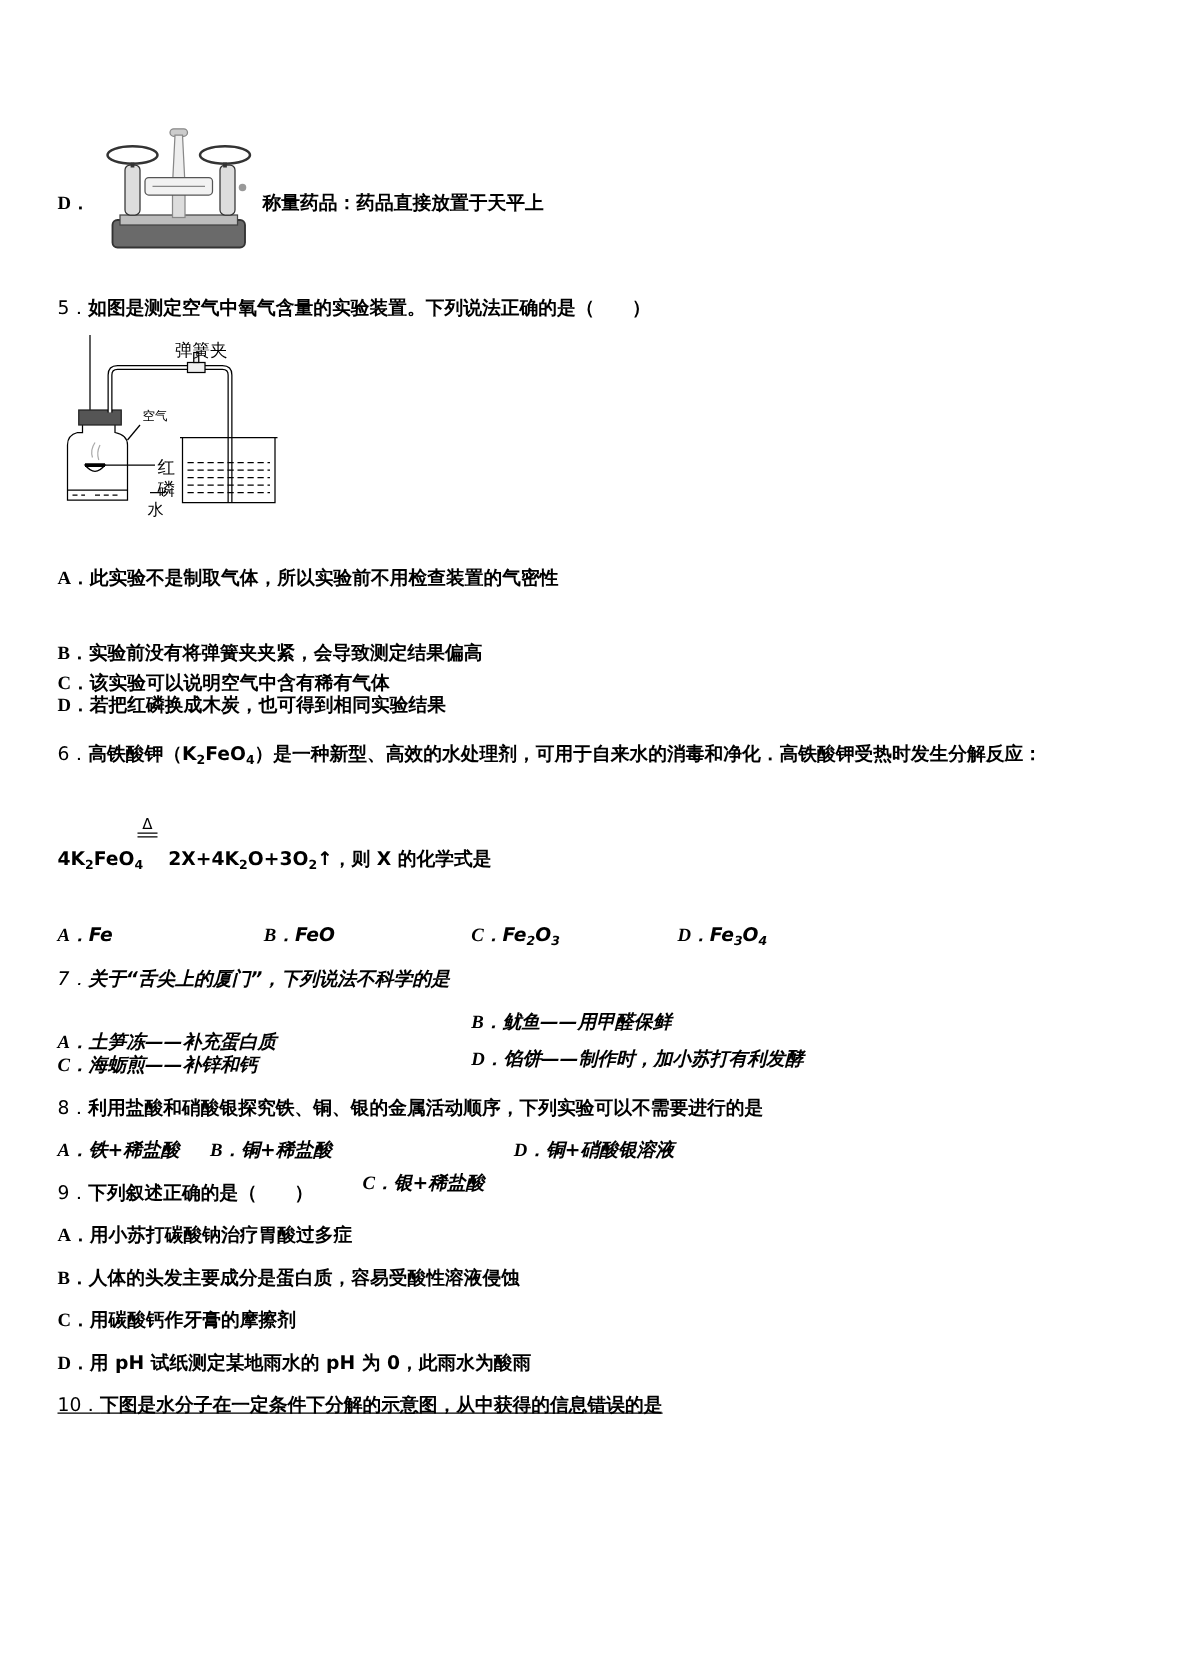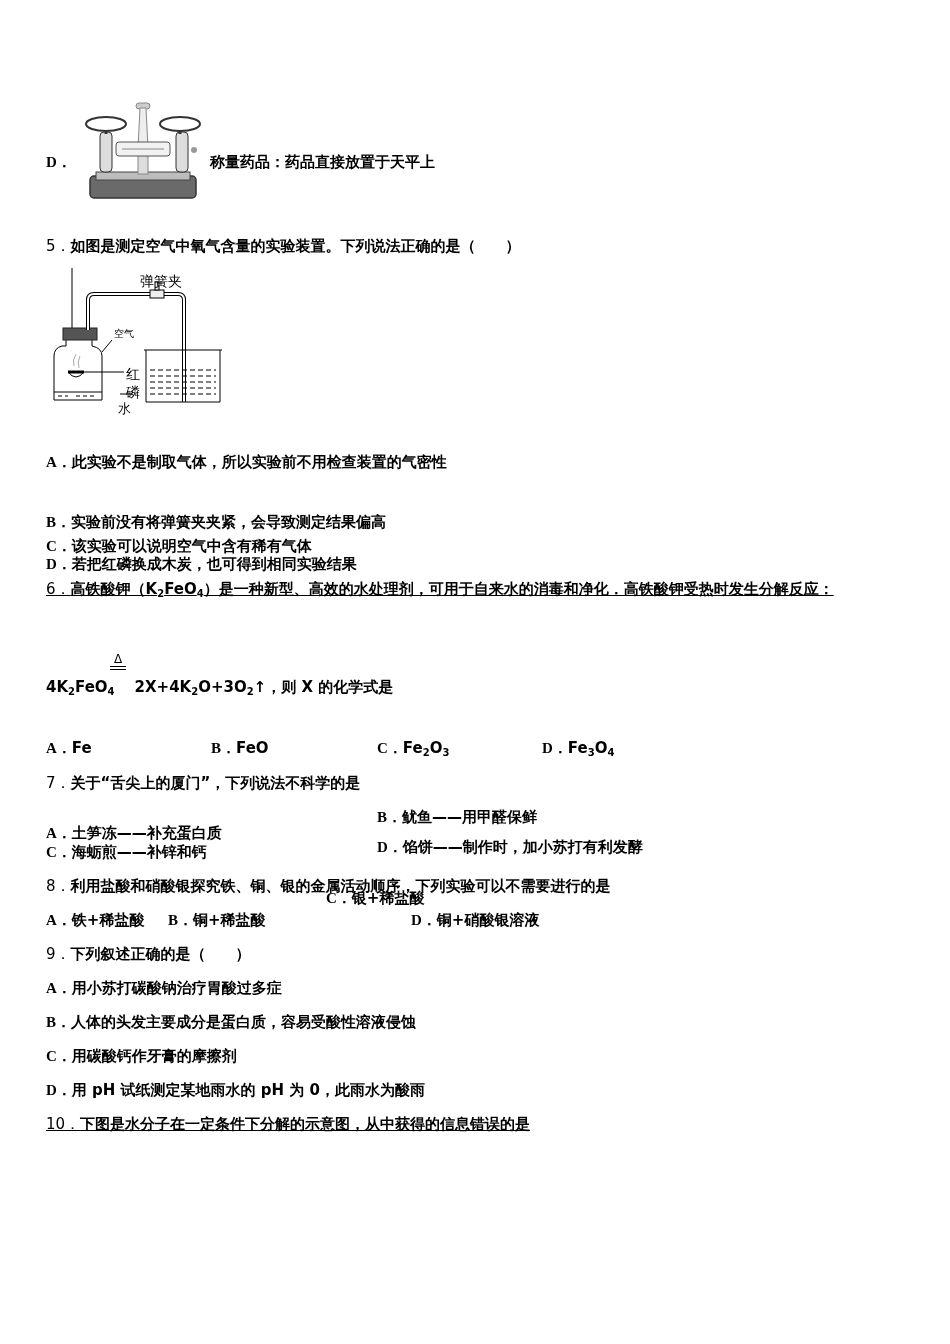--- a/index.html
+++ b/index.html
@@ -2,21 +2,21 @@
 <html><head>
 <meta charset="utf-8">
 <style>
   html, body { margin:0; padding:0; background:#ffffff; }
   body { width:950px; height:1344px; position:relative; overflow:hidden;
          font-family:"DejaVu Sans", "Liberation Sans", sans-serif; color:#000; }
   .line { position:absolute; left:46px; font-size:15px; font-weight:bold; white-space:nowrap; line-height:20px; }
   .serif-label { font-family:"Liberation Serif", "DejaVu Serif", serif; font-weight:bold; }
   .q-num { font-family:"DejaVu Sans", sans-serif; font-weight:normal; }
   sub { font-size:10px; vertical-align:-3px; line-height:0; }
-  .opt { position:absolute; font-size:15px; font-weight:bold; white-space:nowrap; line-height:20px; }
+  .opt { position:absolute; font-size:15px; font-weight:bold; white-space:nowrap; line-height:20px;font-style:italic; }
   .fig { position:absolute; }
   .cond { position:absolute; font-size:12px; font-weight:normal; text-align:center; line-height:10px; }
 </style>
 </head>
 <body>
 
 <div class="line" style="top:152px;">
   <span class="serif-label">D．</span>
 </div>
 <svg class="fig" style="left:80px;top:98px;" width="126" height="108" viewBox="0 0 126 108">
@@ -76,45 +76,45 @@
 <div class="cond" style="left:114px;top:326px;font-size:10px;line-height:16px;">空气</div>
 <div class="cond" style="left:126px;top:366px;font-size:14px;line-height:16px;">红</div>
 <div class="cond" style="left:126px;top:384px;font-size:14px;line-height:16px;">磷</div>
 <div class="cond" style="left:118px;top:402px;font-size:13px;line-height:14px;">水</div>
 
 <div class="line" style="top:452px;"><span class="serif-label">A．</span><span>此实验不是制取气体，所以实验前不用检查装置的气密性</span></div>
 <div class="line" style="top:512px;"><span class="serif-label">B．</span><span>实验前没有将弹簧夹夹紧，会导致测定结果偏高</span></div>
 <div class="line" style="top:536px;"><span class="serif-label">C．</span><span>该实验可以说明空气中含有稀有气体</span></div>
 <div class="line" style="top:554px;"><span class="serif-label">D．</span><span>若把红磷换成木炭，也可得到相同实验结果</span></div>
 
-<div class="line" style="top:579px;text-decoration:underline;">
+<div class="line" style="top:593px;">
   <span class="q-num">6．</span><span>高铁酸钾（K</span><sub>2</sub><span>FeO</span><sub>4</sub><span>）是一种新型、高效的水处理剂，可用于自来水的消毒和净化．高铁酸钾受热时发生分解反应：</span>
 </div>
 <div class="cond" style="left:110px;top:654px;width:16px;">
   <span>Δ</span><br><span style="display:block;border-top:1px solid #000;border-bottom:1px solid #000;height:2px;margin-top:2px;"></span>
 </div>
 <div class="line" style="top:677px;">
   <span>4K</span><sub>2</sub><span>FeO</span><sub>4</sub><span style="display:inline-block;width:20px;"></span><span>2X+4K</span><sub>2</sub><span>O+3O</span><sub>2</sub><span>↑，则 X 的化学式是</span>
 </div>
 
 <div class="opt" style="left:46px;top:738px;"><span class="serif-label">A．</span><span>Fe</span></div>
 <div class="opt" style="left:211px;top:738px;"><span class="serif-label">B．</span><span>FeO</span></div>
 <div class="opt" style="left:377px;top:738px;"><span class="serif-label">C．</span><span>Fe</span><sub>2</sub><span>O</span><sub>3</sub></div>
 <div class="opt" style="left:542px;top:738px;"><span class="serif-label">D．</span><span>Fe</span><sub>3</sub><span>O</span><sub>4</sub></div>
 
-<div class="line" style="top:773px;"><span class="q-num">7．</span><span>关于“舌尖上的厦门”，下列说法不科学的是</span></div>
+<div class="line" style="top:773px;font-style:italic;"><span class="q-num">7．</span><span>关于“舌尖上的厦门”，下列说法不科学的是</span></div>
 <div class="opt" style="left:46px;top:807px;margin-top:16px;"><span class="serif-label">A．</span><span>土笋冻——补充蛋白质</span></div>
 <div class="opt" style="left:377px;top:807px;"><span class="serif-label">B．</span><span>鱿鱼——用甲醛保鲜</span></div>
 <div class="opt" style="left:46px;top:842px;"><span class="serif-label">C．</span><span>海蛎煎——补锌和钙</span></div>
 <div class="opt" style="left:377px;top:837px;"><span class="serif-label">D．</span><span>馅饼——制作时，加小苏打有利发酵</span></div>
 
 <div class="line" style="top:876px;"><span class="q-num">8．</span><span>利用盐酸和硝酸银探究铁、铜、银的金属活动顺序，下列实验可以不需要进行的是</span></div>
 <div class="opt" style="left:46px;top:910px;"><span class="serif-label">A．</span><span>铁+稀盐酸</span></div>
 <div class="opt" style="left:168px;top:910px;"><span class="serif-label">B．</span><span>铜+稀盐酸</span></div>
-<div class="opt" style="left:290px;top:888px;margin-left:36px;"><span class="serif-label">C．</span><span>银+稀盐酸</span></div>
+<div class="opt" style="left:290px;top:936px;"><span class="serif-label">C．</span><span>银+稀盐酸</span></div>
 <div class="opt" style="left:411px;top:910px;"><span class="serif-label">D．</span><span>铜+硝酸银溶液</span></div>
 
 <div class="line" style="top:944px;"><span class="q-num">9．</span><span>下列叙述正确的是（　　）</span></div>
 <div class="line" style="top:978px;"><span class="serif-label">A．</span><span>用小苏打碳酸钠治疗胃酸过多症</span></div>
 <div class="line" style="top:1012px;"><span class="serif-label">B．</span><span>人体的头发主要成分是蛋白质，容易受酸性溶液侵蚀</span></div>
 <div class="line" style="top:1046px;"><span class="serif-label">C．</span><span>用碳酸钙作牙膏的摩擦剂</span></div>
 <div class="line" style="top:1080px;"><span class="serif-label">D．</span><span>用 pH 试纸测定某地雨水的 pH 为 0，此雨水为酸雨</span></div>
 
 <div class="line" style="top:1114px;text-decoration:underline;"><span class="q-num">10．</span><span>下图是水分子在一定条件下分解的示意图，从中获得的信息错误的是</span></div>
 

